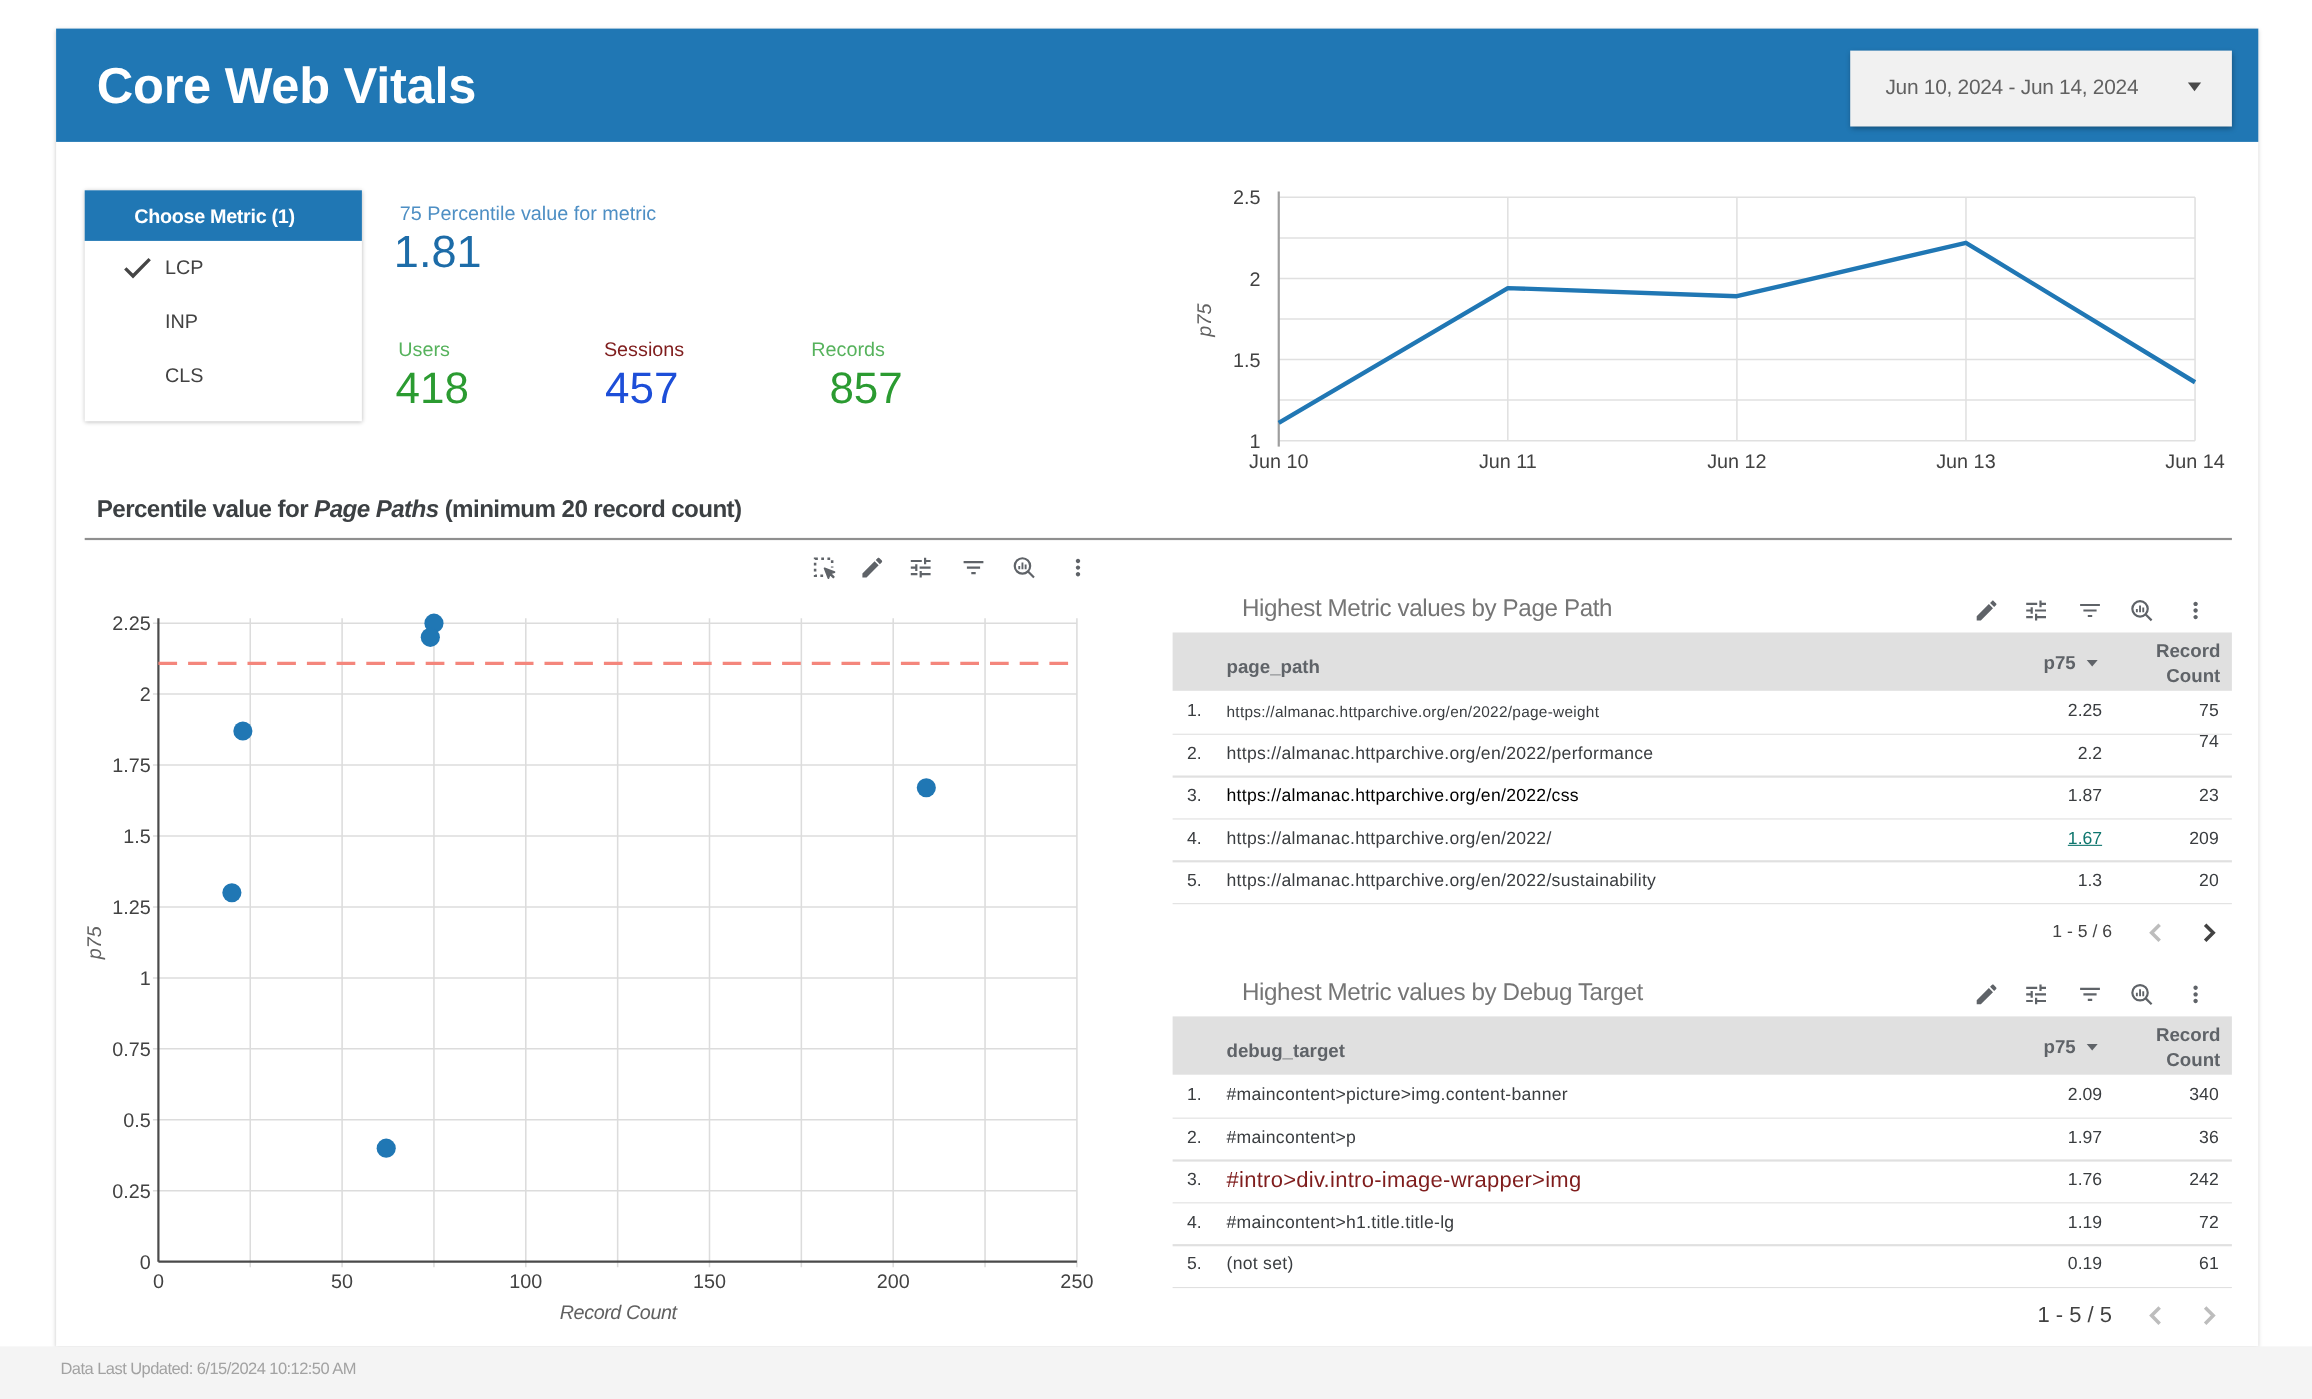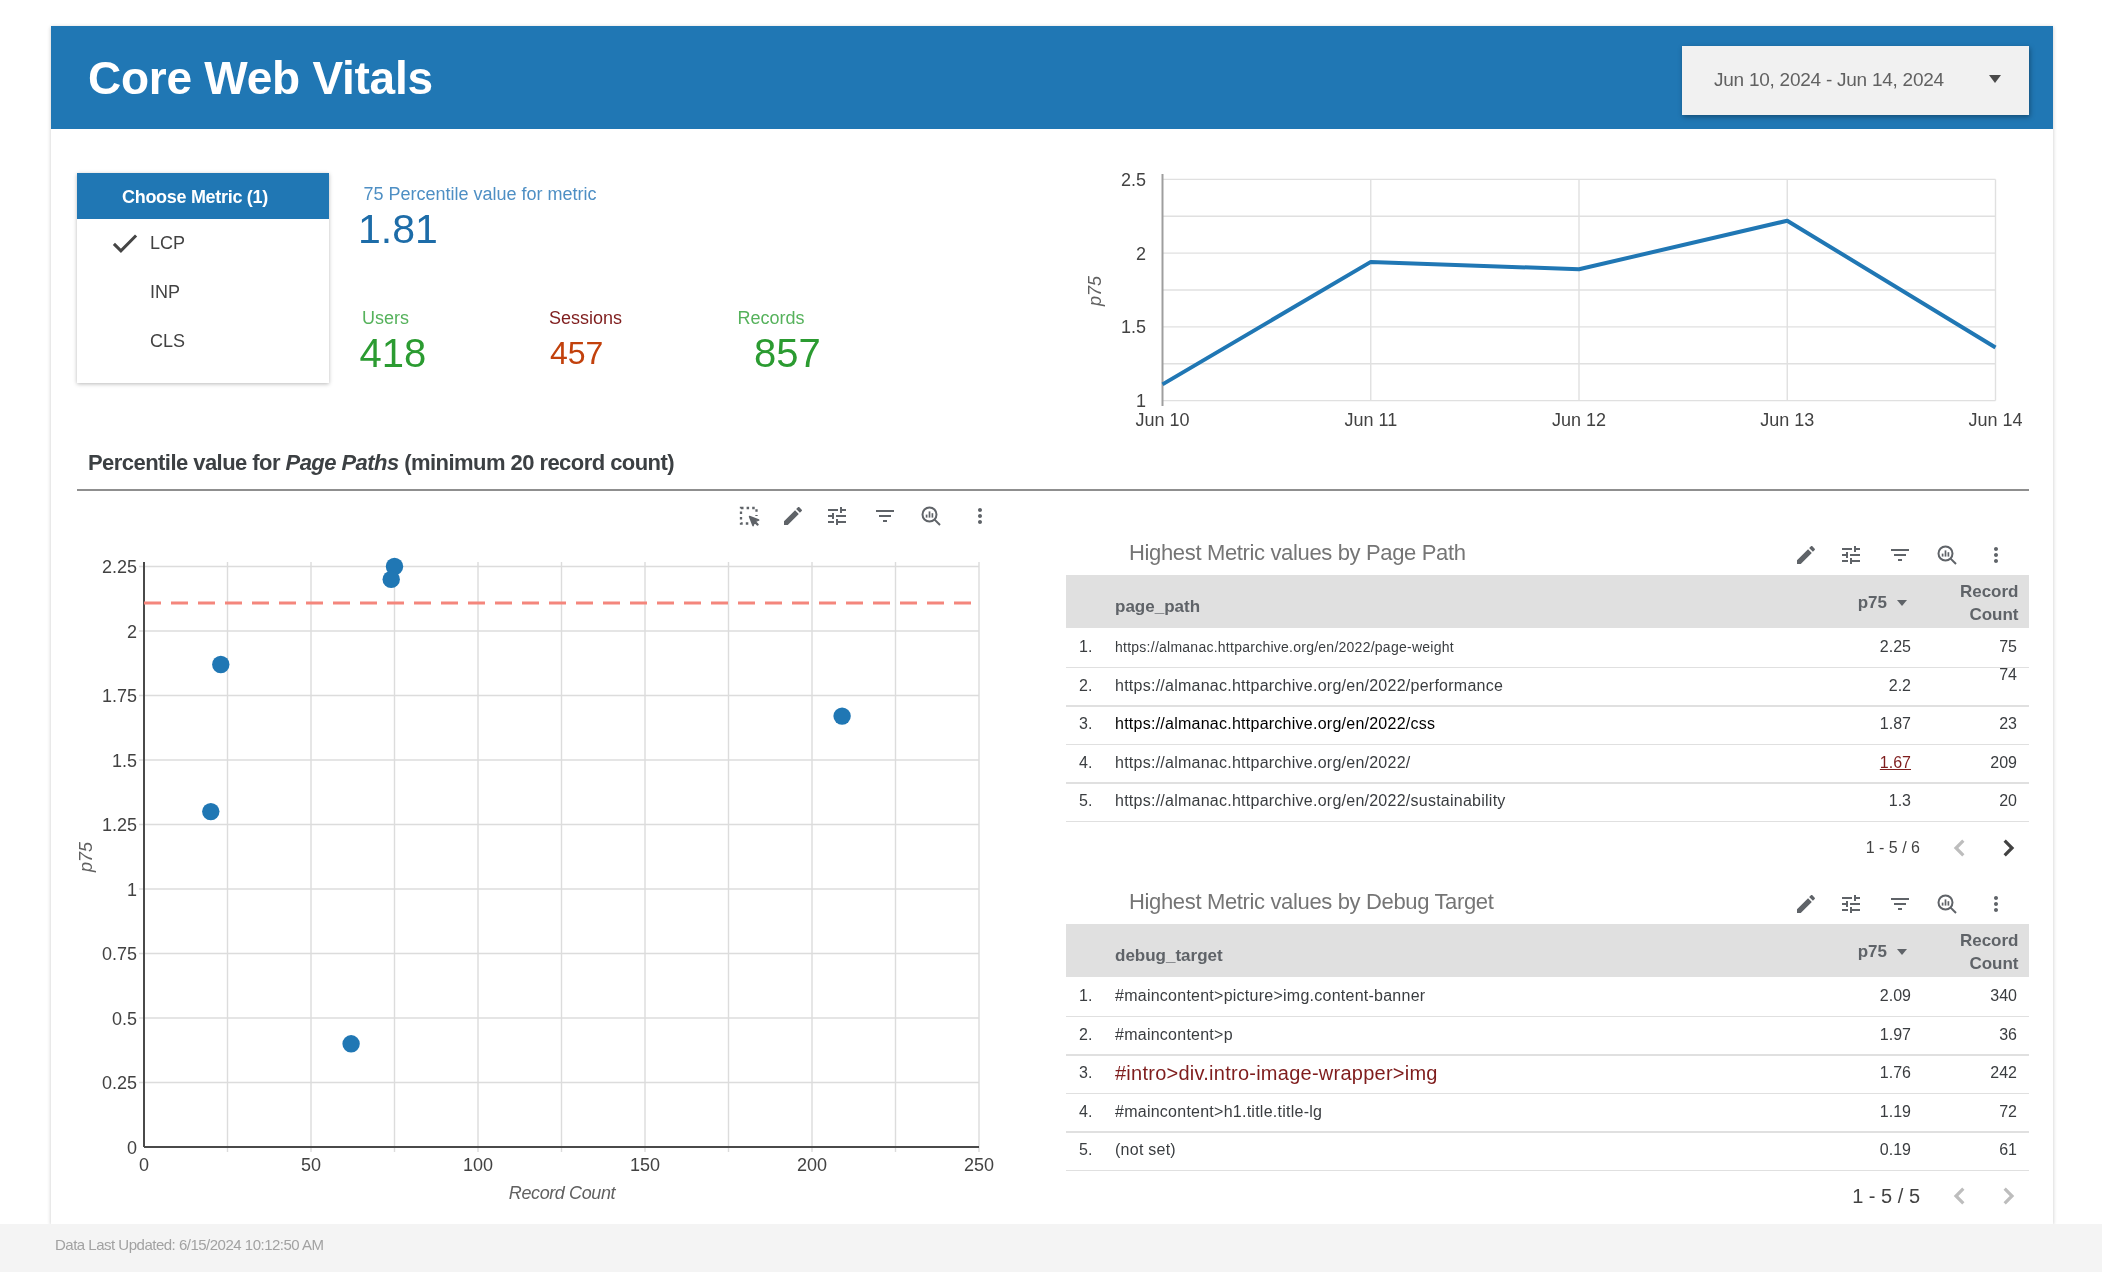--- a/index.html
+++ b/index.html
@@ -26,21 +26,21 @@
       <path fill="none" stroke="#454545" stroke-width="2.6" d="M2.5 12.8l6 6L21.5 5.6"></path>
     </svg>
 <div class="abs" style="left:150px;top:234.3px;font-size:18px;line-height:18px;color:#424242;white-space:nowrap;">LCP</div>
 <div class="abs" style="left:150px;top:283.3px;font-size:18px;line-height:18px;color:#424242;white-space:nowrap;">INP</div>
 <div class="abs" style="left:150px;top:332.3px;font-size:18px;line-height:18px;color:#424242;white-space:nowrap;">CLS</div>
 <div class="abs" style="left:363.5px;top:184.8px;font-size:18px;line-height:18px;color:#4e8fc4;white-space:nowrap;">75 Percentile value for metric</div>
 <div class="abs" style="left:358px;top:208.9px;font-size:41px;line-height:41px;color:#1d6ca8;white-space:nowrap;">1.81</div>
 <div class="abs" style="left:362px;top:309.1px;font-size:18px;line-height:18px;color:#56b25c;white-space:nowrap;">Users</div>
 <div class="abs" style="left:359.5px;top:332.7px;font-size:40px;line-height:40px;color:#2b9b31;white-space:nowrap;">418</div>
 <div class="abs" style="left:549px;top:309.1px;font-size:18px;line-height:18px;color:#7f1d1d;white-space:nowrap;">Sessions</div>
-<div class="abs" style="left:550px;top:332.7px;font-size:32px;line-height:40px;color:#c2410c;white-space:nowrap;">457</div>
+<div class="abs" style="left:550px;top:332.7px;font-size:40px;line-height:40px;color:#1d4ed8;white-space:nowrap;">457</div>
 <div class="abs" style="left:737.5px;top:309.1px;font-size:18px;line-height:18px;color:#56b25c;white-space:nowrap;">Records</div>
 <div class="abs" style="left:754px;top:332.7px;font-size:40px;line-height:40px;color:#2b9b31;white-space:nowrap;">857</div>
 <svg class="abs" style="left:1080px;top:160px;" width="975" height="290" viewBox="0 0 975 290">
       <g stroke="#e0e0e0" stroke-width="1.4">
         <line x1="82.5" y1="19.4" x2="915.5" y2="19.4"></line>
         <line x1="82.5" y1="56.3" x2="915.5" y2="56.3"></line>
         <line x1="82.5" y1="93.1" x2="915.5" y2="93.1"></line>
         <line x1="82.5" y1="130.0" x2="915.5" y2="130.0"></line>
         <line x1="82.5" y1="166.9" x2="915.5" y2="166.9"></line>
         <line x1="82.5" y1="203.7" x2="915.5" y2="203.7"></line>
@@ -189,21 +189,21 @@
 <div class="abs" style="left:1911px;transform:translateX(-100%);top:677.5px;font-size:16px;line-height:16px;color:#3a3d40;white-space:nowrap;">2.2</div>
 <div class="abs" style="left:2017px;transform:translateX(-100%);top:667px;font-size:16px;line-height:16px;color:#3a3d40;white-space:nowrap;">74</div>
 <div class="abs" style="left:1066px;top:705.2px;width:963px;height:1.4px;background:#e0e0e0;"></div>
 <div class="abs" style="left:1079px;top:716.1px;font-size:16px;line-height:16px;color:#3a3d40;white-space:nowrap;">3.</div>
 <div class="abs" style="left:1115px;top:716.1px;font-size:16px;line-height:16px;color:#000000;letter-spacing:0.25px;white-space:nowrap;">https://almanac.httparchive.org/en/2022/css</div>
 <div class="abs" style="left:1911px;transform:translateX(-100%);top:716.1px;font-size:16px;line-height:16px;color:#3a3d40;white-space:nowrap;">1.87</div>
 <div class="abs" style="left:2017px;transform:translateX(-100%);top:716.1px;font-size:16px;line-height:16px;color:#3a3d40;white-space:nowrap;">23</div>
 <div class="abs" style="left:1066px;top:743.8px;width:963px;height:1.4px;background:#e0e0e0;"></div>
 <div class="abs" style="left:1079px;top:754.7px;font-size:16px;line-height:16px;color:#3a3d40;white-space:nowrap;">4.</div>
 <div class="abs" style="left:1115px;top:754.7px;font-size:16px;line-height:16px;color:#3a3d40;letter-spacing:0.25px;white-space:nowrap;">https://almanac.httparchive.org/en/2022/</div>
-<div class="abs" style="left:1911px;transform:translateX(-100%);top:754.7px;font-size:16px;line-height:16px;color:#7f1d1d;white-space:nowrap;text-decoration:underline;">1.67</div>
+<div class="abs" style="left:1911px;transform:translateX(-100%);top:754.7px;font-size:16px;line-height:16px;color:#0f766e;white-space:nowrap;text-decoration:underline;">1.67</div>
 <div class="abs" style="left:2017px;transform:translateX(-100%);top:754.7px;font-size:16px;line-height:16px;color:#3a3d40;white-space:nowrap;">209</div>
 <div class="abs" style="left:1066px;top:782.4px;width:963px;height:1.4px;background:#e0e0e0;"></div>
 <div class="abs" style="left:1079px;top:793.3px;font-size:16px;line-height:16px;color:#3a3d40;white-space:nowrap;">5.</div>
 <div class="abs" style="left:1115px;top:793.3px;font-size:16px;line-height:16px;color:#3a3d40;letter-spacing:0.25px;white-space:nowrap;">https://almanac.httparchive.org/en/2022/sustainability</div>
 <div class="abs" style="left:1911px;transform:translateX(-100%);top:793.3px;font-size:16px;line-height:16px;color:#3a3d40;white-space:nowrap;">1.3</div>
 <div class="abs" style="left:2017px;transform:translateX(-100%);top:793.3px;font-size:16px;line-height:16px;color:#3a3d40;white-space:nowrap;">20</div>
 <div class="abs" style="left:1066px;top:821.0px;width:963px;height:1.4px;background:#e0e0e0;"></div>
 <div class="abs" style="left:1920px;transform:translateX(-100%);top:840.4px;font-size:16px;line-height:16px;color:#424242;white-space:nowrap;">1 - 5 / 6</div>
 <svg class="abs" style="left:1944px;top:832px;" width="32" height="32" viewBox="0 0 24 24">
       <path fill="none" stroke="#bdbdbd" stroke-width="2.4" d="M14.5 6.5 L9 12 L14.5 17.5"></path>

